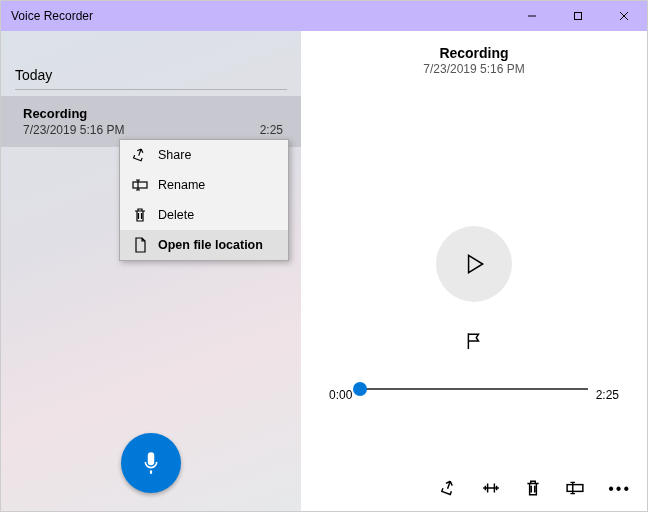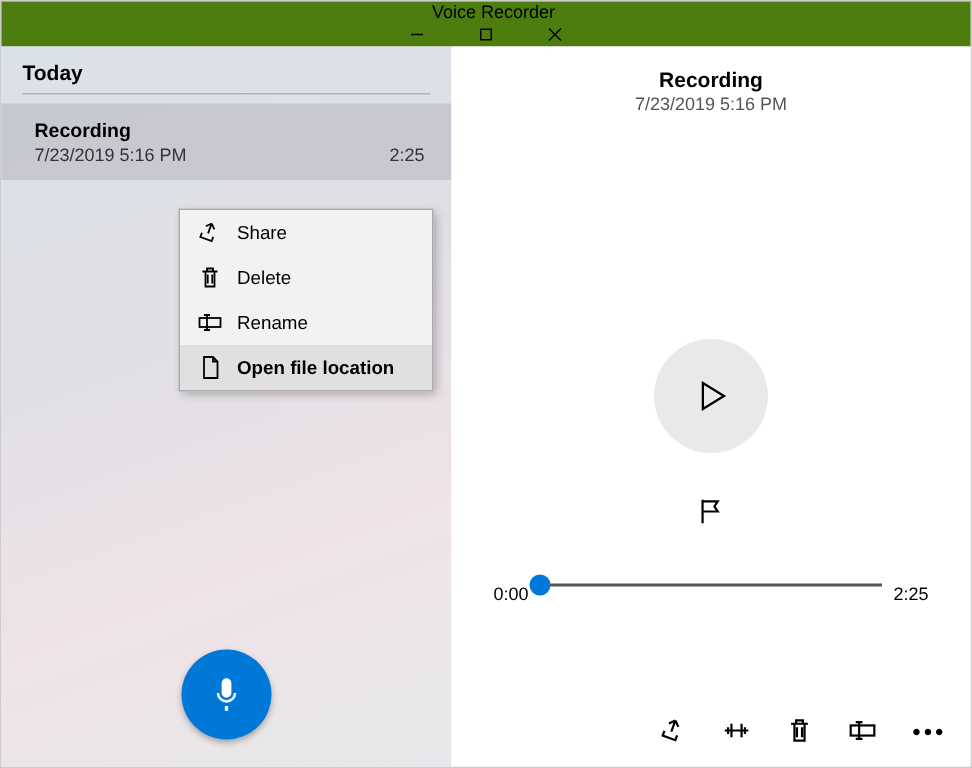--- a/index.html
+++ b/index.html
@@ -1,30 +1,30 @@
 <!DOCTYPE html>
 <html><head>
 <meta charset="utf-8">
 <style>
   * { box-sizing: border-box; margin: 0; padding: 0; font-family: "Segoe UI", Arial, sans-serif; }
   body { width: 648px; height: 512px; overflow: hidden; background: #fff; }
   .window { width: 648px; height: 512px; display: flex; flex-direction: column; border: 1px solid #ccc; position: relative; }
   
   
-  .titlebar { height: 30px; display: flex; align-items: center; background: #4d7c0f; flex-direction: column; }
+  .titlebar { height: 30px; display: flex; align-items: center; background: #c4b5fd; }
   .titlebar .title { font-size: 12px; padding-left: 10px; color: #000; flex: 1; }
   .titlebar .win-controls { display: flex; height: 100%; }
   .titlebar .win-btn { width: 46px; display: flex; align-items: center; justify-content: center; font-size: 10px; color: #000; }
   
   
   .body { flex: 1; display: flex; min-height: 0; }
 
   
   .left { width: 300px; background: linear-gradient(160deg,#dbe2e8 0%,#e1dfe6 40%,#efe3e7 70%,#e6e8ea 100%); position: relative; display: flex; flex-direction: column; }
-  .section-header { font-weight: 700; font-size: 14px; padding: 9px 16px 6px 14px; color: #000; }
+  .section-header { font-weight: 400; font-size: 14px; padding: 36px 16px 6px 14px; color: #000; }
   .section-divider { height: 1px; background: #888; margin: 0 14px 6px 14px; opacity: .5; }
   
   .rec-item { padding: 10px 18px 10px 22px; background: rgba(180,180,190,0.55); position: relative; }
   .rec-item .rec-title { font-weight: 600; font-size: 13px; color: #000; }
   .rec-item .rec-sub { display: flex; justify-content: space-between; font-size: 12px; color: #333; margin-top: 2px; }
 
   
   .ctx { position: absolute; left: 118px; top: 108px; width: 170px; background: #f2f2f2; border: 1px solid #aaa; box-shadow: 2px 2px 6px rgba(0,0,0,0.25); z-index: 50; }
   .ctx-item { display: flex; align-items: center; gap: 10px; padding: 7px 12px; font-size: 12.5px; color: #000; }
   .ctx-item:hover, .ctx-item.hover { background: #e0e0e0; font-weight: bold; }
@@ -101,33 +101,33 @@
           <span class="ctx-ico">
             <svg viewBox="0 0 16 16">
                 <path d="M3 10 L3 13 L11 13 L11 10 M7 2 L7 9 M7 2 L4 5 M7 2 L10 5" transform="rotate(20 8 8)"></path>
               </svg>
           </span>
           <span>Share</span>
         </div>
         <div class="ctx-item">
           <span class="ctx-ico">
             <svg viewBox="0 0 16 16">
-                <path d="M3 4 L13 4 M5 4 L5 14 L11 14 L11 4 M6.5 6 L6.5 12 M9.5 6 L9.5 12 M6 4 L6 2 L10 2 L10 4"></path>
-              </svg>
-          </span>
-          <span>Delete</span>
-        </div>
-        <div class="ctx-item">
-          <span class="ctx-ico">
-            <svg viewBox="0 0 16 16">
                 <rect x="1" y="5" width="14" height="6"></rect>
                 <path d="M6 3 L6 13 M4 3 L8 3 M4 13 L8 13"></path>
               </svg>
           </span>
           <span>Rename</span>
+        </div>
+        <div class="ctx-item">
+          <span class="ctx-ico">
+            <svg viewBox="0 0 16 16">
+                <path d="M3 4 L13 4 M5 4 L5 14 L11 14 L11 4 M6.5 6 L6.5 12 M9.5 6 L9.5 12 M6 4 L6 2 L10 2 L10 4"></path>
+              </svg>
+          </span>
+          <span>Delete</span>
         </div>
         <div class="ctx-item hover">
           <span class="ctx-ico">
             <svg viewBox="0 0 16 16">
                 <path d="M4 1 L10 1 L13 4 L13 15 L4 15 Z M10 1 L10 4 L13 4"></path>
               </svg>
           </span>
           <span>Open file location</span>
         </div>
       </div>

